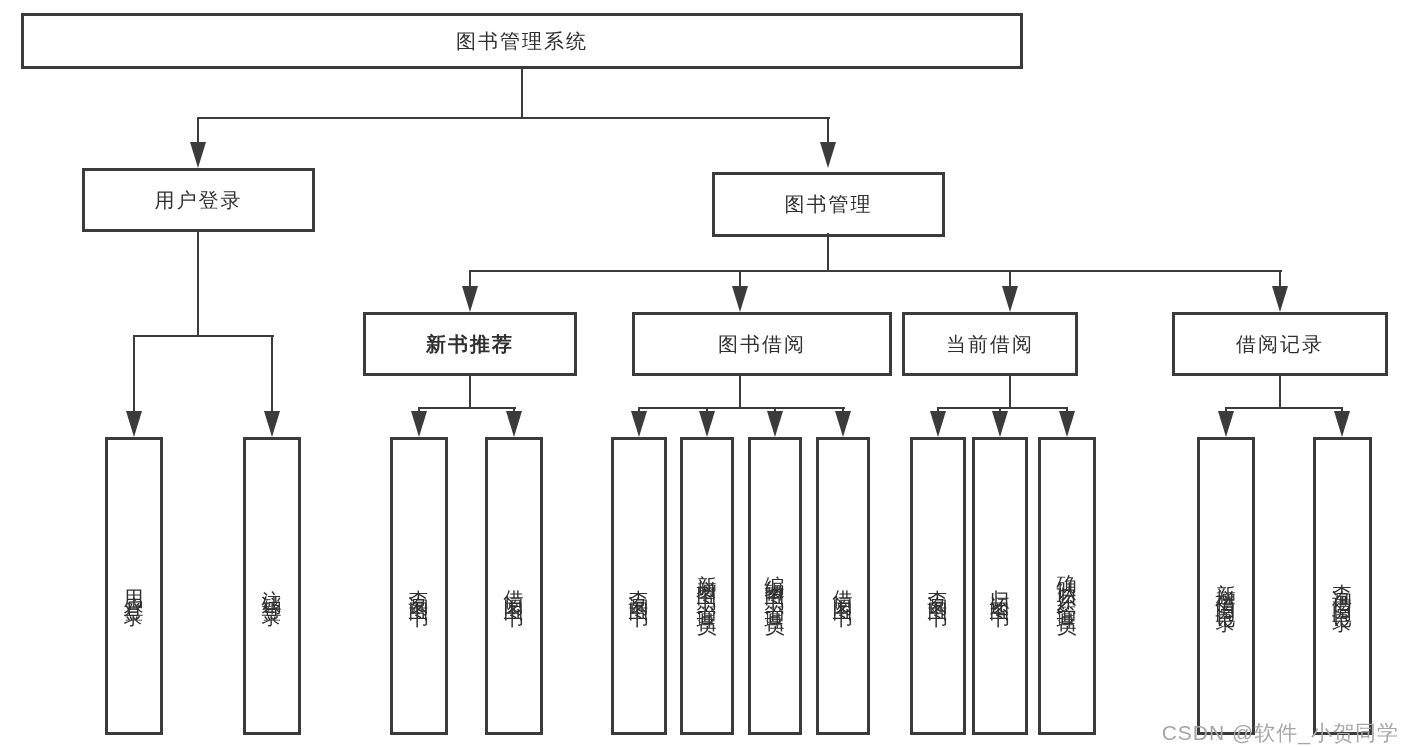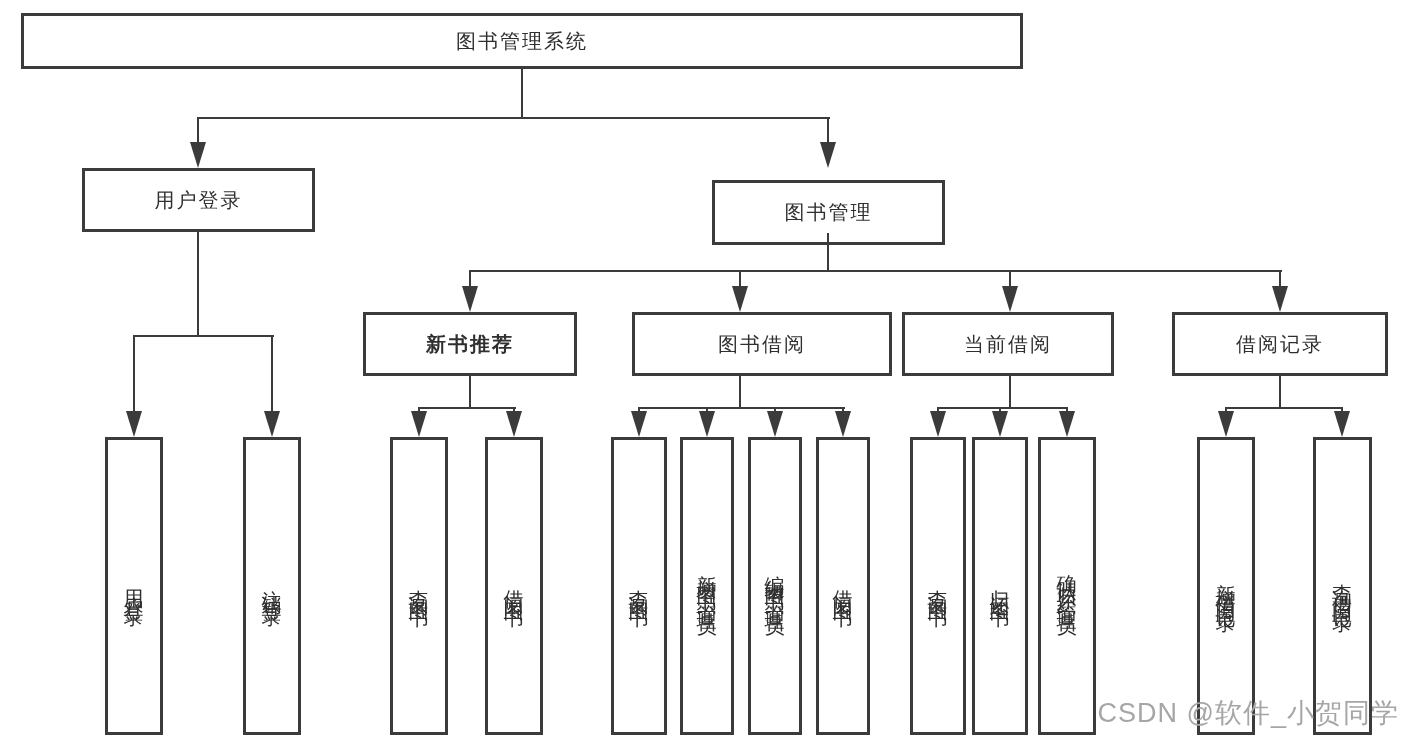--- a/index.html
+++ b/index.html
@@ -23,34 +23,34 @@
   }
   .line{position:absolute;background:var(--line);}
   .arrow{
     position:absolute;width:0;height:0;
     border-left:8px solid transparent;border-right:8px solid transparent;
     border-top:26px solid var(--line);
   }
   
   .n-root{left:21px;top:13px;width:1002px;height:56px;}
   .n-login{left:82px;top:168px;width:233px;height:64px;}
-  .n-mgmt{left:712px;top:180px;width:233px;height:65px;}
+  .n-mgmt{left:712px;top:172px;width:233px;height:65px;}
   .n-rec{left:363px;top:312px;width:214px;height:64px;font-weight:bold;}
   .n-bor{left:632px;top:312px;width:260px;height:64px;}
-  .n-cur{left:902px;top:312px;width:212px;height:64px;}
+  .n-cur{left:902px;top:312px;width:176px;height:64px;}
   .n-his{left:1172px;top:312px;width:216px;height:64px;}
   .l1{left:105px;width:58px;}  .l2{left:243px;width:58px;}
   .l3{left:390px;width:58px;}  .l4{left:485px;width:58px;}
   .l5{left:611px;width:56px;}  .l6{left:680px;width:54px;}
   .l7{left:748px;width:54px;}  .l8{left:816px;width:54px;}
   .l9{left:910px;width:56px;}  .l10{left:972px;width:56px;}
   .l11{left:1038px;width:58px;}
   .l12{left:1197px;width:58px;} .l13{left:1313px;width:59px;}
   .watermark{
-    position:absolute;right:6px;bottom:16px;font-size:27px;
+    position:absolute;right:6px;bottom:0;font-size:21px;
     color:var(--wm);letter-spacing:1px;white-space:nowrap;
   }
 </style>
 </head>
 <body>
 
 <div id="canvas">
 
   <div class="node hnode n-root">
     <span>图书管理系统</span>

